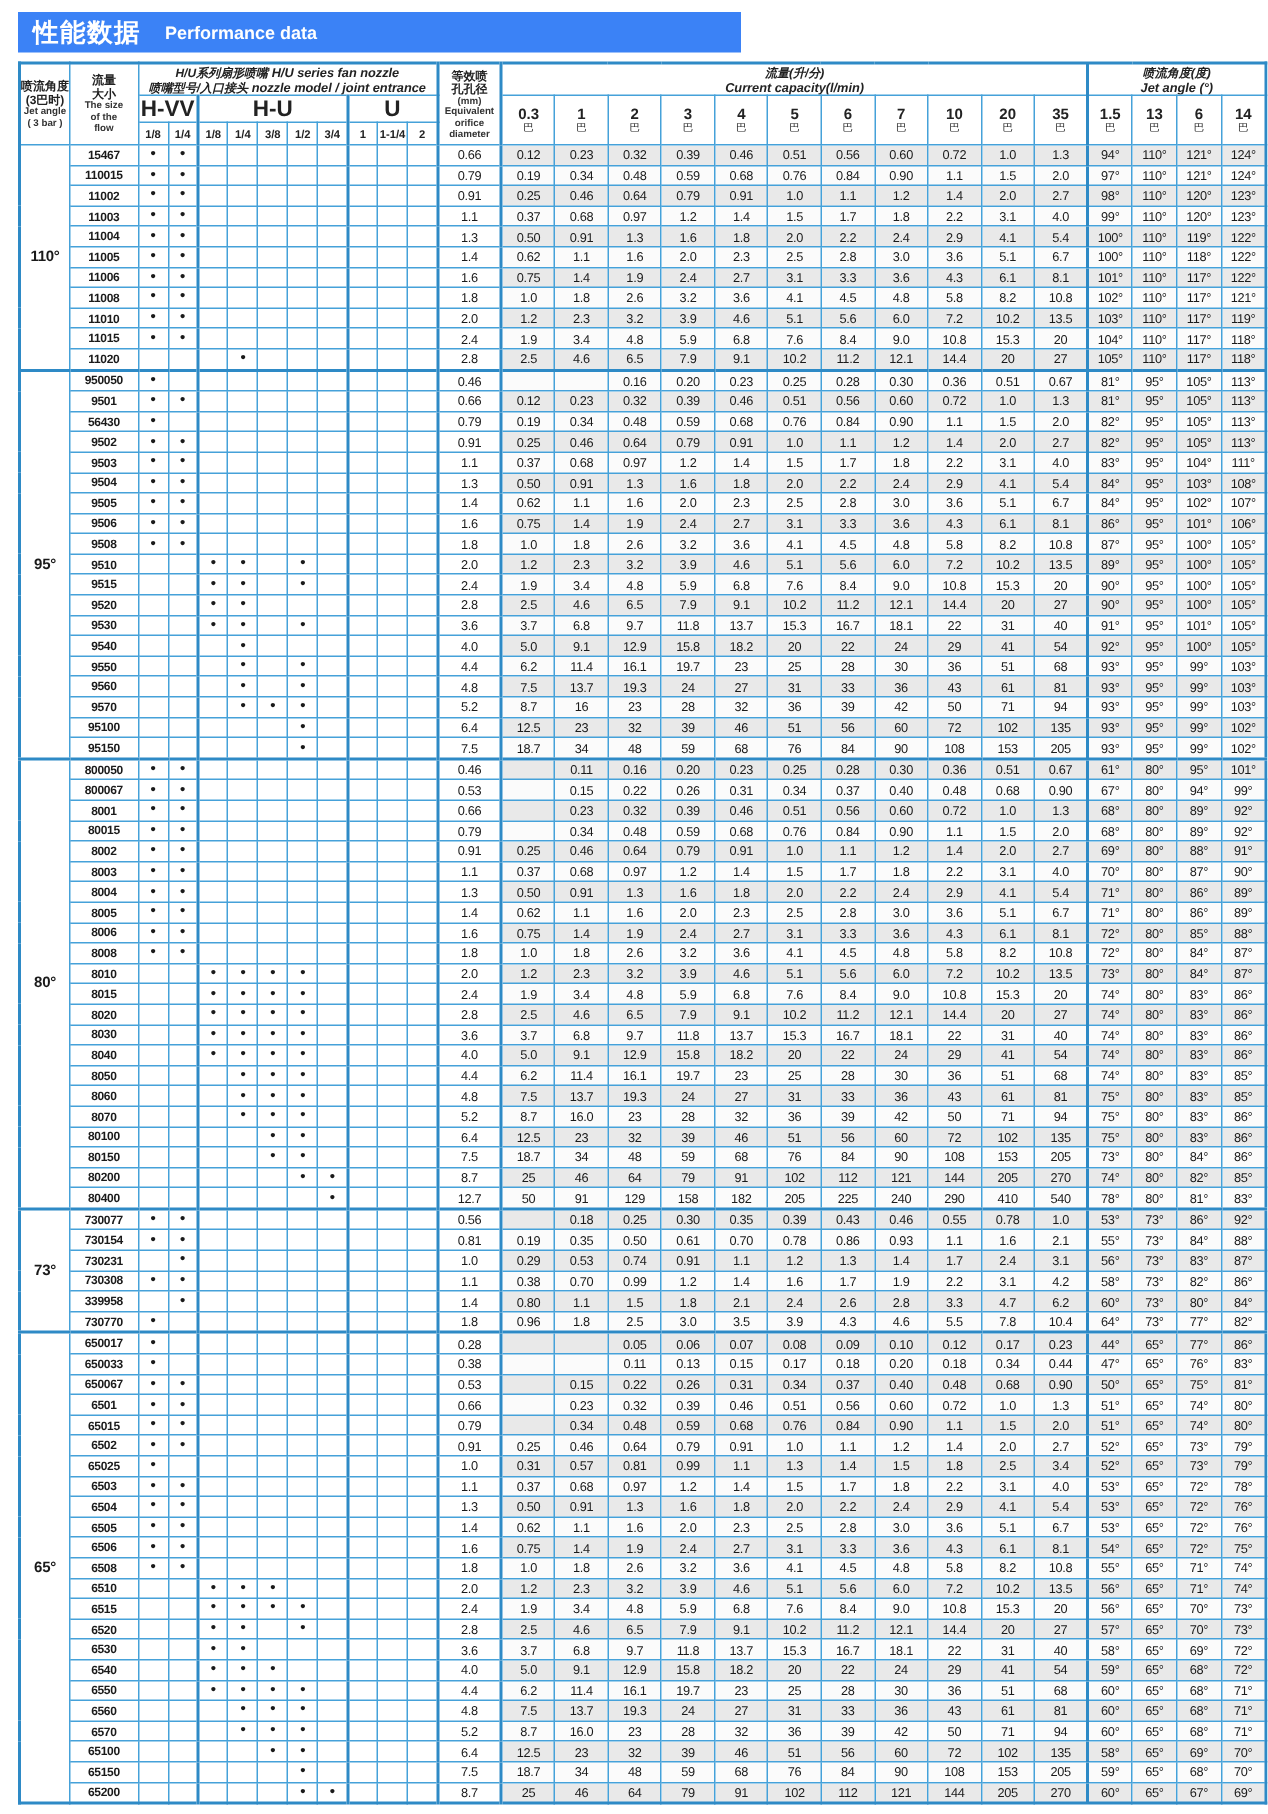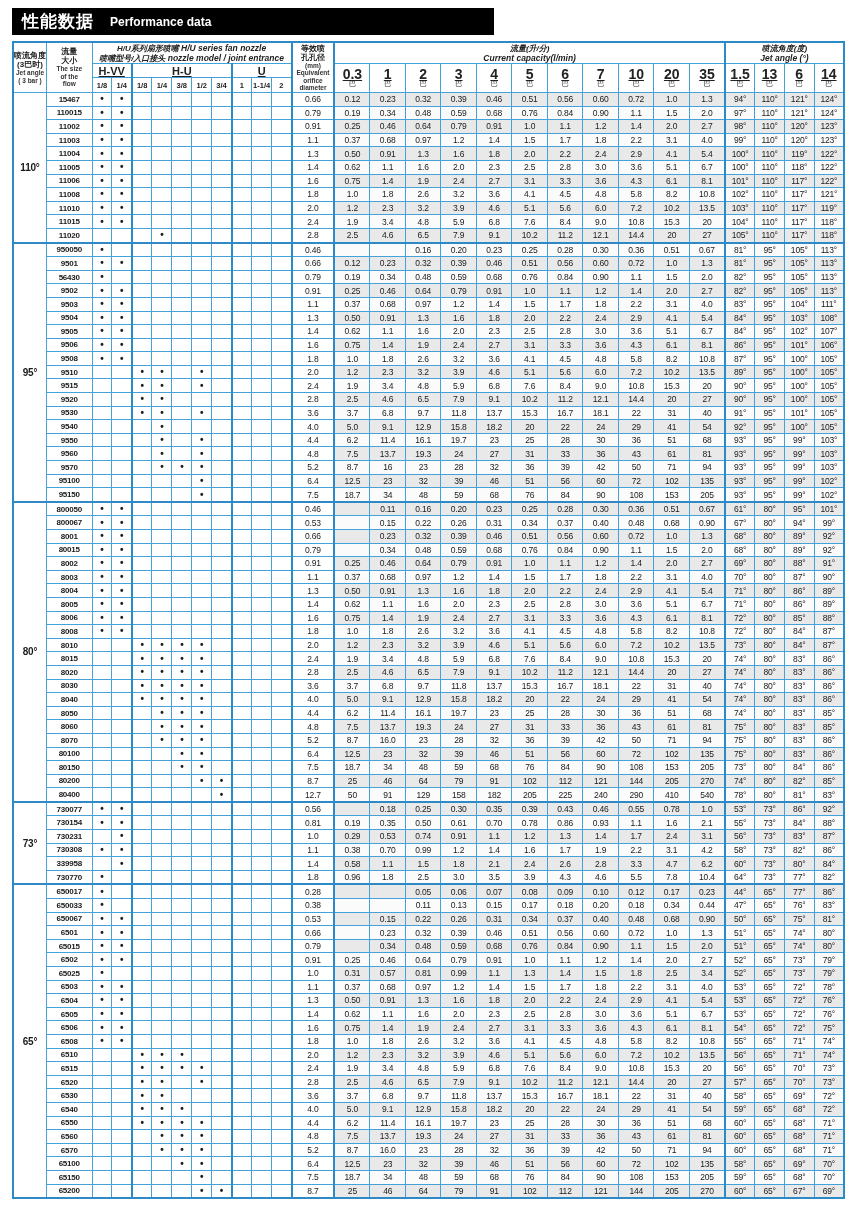--- a/index.html
+++ b/index.html
@@ -1,30 +1,30 @@
 <!DOCTYPE html>
 <html><head>
 <meta charset="utf-8">
 <style>
   html,body{margin:0;padding:0;background:#ffffff;}
   body{width:845px;height:1209px;font-family:"Liberation Sans",sans-serif;-webkit-font-smoothing:antialiased;}
   .page{padding:8px 0 0 12px;}
-  .titlebar{display:flex;align-items:center;background:#000000;width:482px;height:27px;padding:0 10px;box-sizing:border-box;}
+  .titlebar{display:flex;align-items:center;background:#3b82f6;width:482px;height:27px;padding:0 10px;box-sizing:border-box;}
   .title-zh{color:#fff;font-size:17px;font-weight:bold;letter-spacing:1px;}
   .title-en{color:#fff;font-size:12px;font-weight:bold;margin-left:16px;}
   table{border-collapse:collapse;table-layout:fixed;margin-top:6px;}
   th,td{border:1px solid #45a1d9;padding:0;text-align:center;vertical-align:middle;overflow:hidden;white-space:nowrap;}
   table{border:2px solid #2e8ac6;}
   thead th{background:#fff;font-weight:bold;color:#222;}
   .hsmall{font-size:6.5px;line-height:7.5px;font-weight:bold;color:#333;}
   .hzh{font-size:8px;line-height:9px;font-weight:bold;color:#222;}
   .hgroup{font-size:8.5px;line-height:10px;font-style:italic;}
-  .hsub{font-size:11px;height:13px;text-decoration:underline;}
+  .hsub{font-size:15px;height:13px;}
   .hfrac{font-size:7.5px;height:14px;text-align:center;}
-  .pnum{font-size:14px;font-weight:bold;line-height:11px;text-decoration:underline;}
+  .pnum{font-size:10px;font-weight:bold;line-height:11px;}
   .pbar{font-size:7px;line-height:8px;font-weight:normal;}
   td{height:12.6px;font-size:8.5px;color:#1a1a1a;letter-spacing:-0.2px;}
   td.model{font-weight:bold;font-size:8px;background:#fff;}
   td.dot{background:#fff;font-size:10px;line-height:8px;font-weight:bold;}
   td.diam{background:#fff;}
   td.angle-cell{background:#fff;font-weight:bold;font-size:10px;}
   tr.odd td.v{background:#e9e9e9;}
   tr.even td.v{background:#fbfbfb;}
   .gsep{border-left:2px solid #2e8ac6;}
   tr.sec-start td{border-top:2px solid #2e8ac6;}
@@ -1822,21 +1822,21 @@
           <td class="dot">•</td>
           <td class="dot gsep"></td>
           <td class="dot"></td>
           <td class="dot"></td>
           <td class="dot"></td>
           <td class="dot"></td>
           <td class="dot gsep"></td>
           <td class="dot"></td>
           <td class="dot"></td>
           <td class="diam gsep">1.4</td>
-          <td class="v gsep">0.58</td>
+          <td class="v gsep">0.80</td>
           <td class="v">1.1</td>
           <td class="v">1.5</td>
           <td class="v">1.8</td>
           <td class="v">2.1</td>
           <td class="v">2.4</td>
           <td class="v">2.6</td>
           <td class="v">2.8</td>
           <td class="v">3.3</td>
           <td class="v">4.7</td>
           <td class="v">6.2</td>

